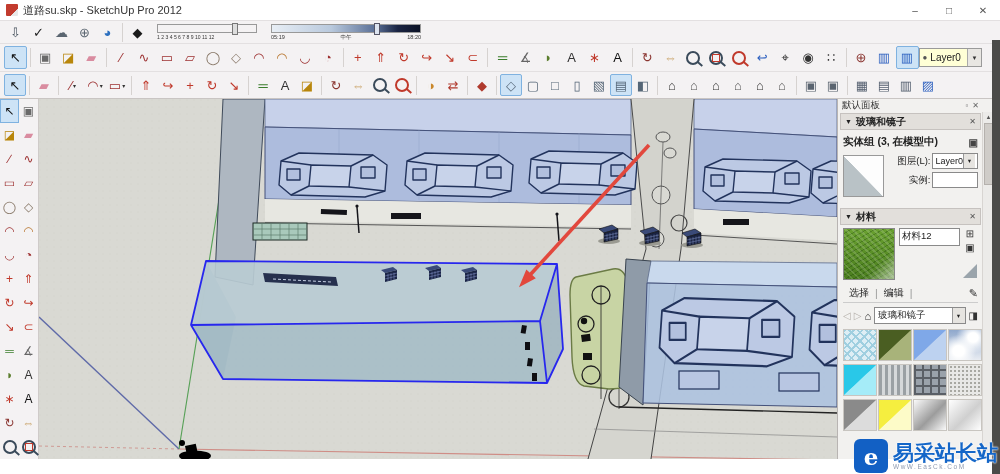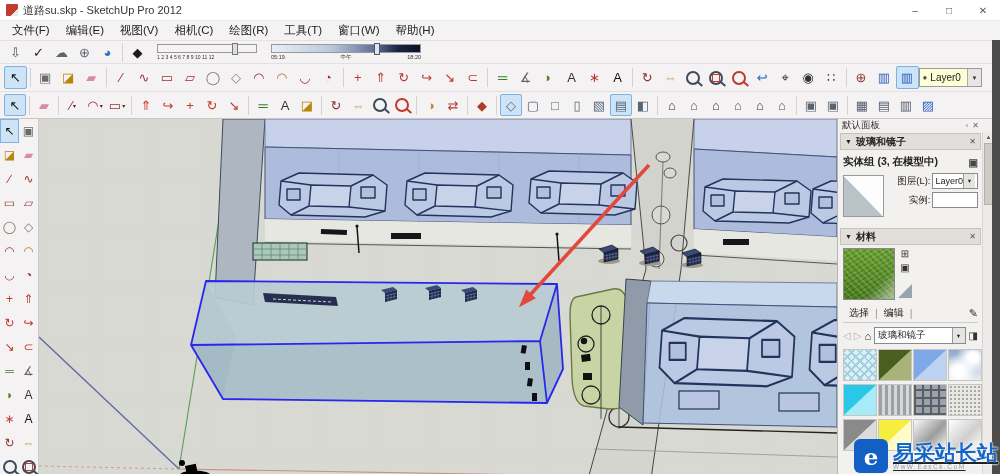--- a/index.html
+++ b/index.html
@@ -101,49 +101,39 @@
   .coll-select .fcaret{margin-left:auto;width:12px;height:100%;background:#e6e4e0;border-left:1px solid #999;
     display:flex;align-items:center;justify-content:center;font-size:5.5px;}
   .detail-ico{font-size:10px;color:#333;}
   .swatches{display:grid;grid-template-columns:repeat(4,32px);gap:3px;margin-top:5px;}
   .swatch{width:32px;height:30px;border:1px solid #c8c5c0;}
   
   .dark-strip{position:absolute;right:0;top:40px;width:8px;height:434px;background:#4b4b49;z-index:6;}
   .watermark{position:absolute;right:2px;bottom:1px;display:flex;align-items:center;gap:5px;z-index:10;}
   .wm-logo{width:34px;height:34px;background:#1260c4;border-radius:6px;display:flex;align-items:center;justify-content:center;
     color:#fff;font-size:23px;font-weight:bold;font-family:"DejaVu Serif",serif;}
-  .wm-col{display:flex;flex-direction:column;line-height:1;text-decoration:underline;}
+  .wm-col{display:flex;flex-direction:column;line-height:1;}
   .wm-text{color:#1466c8;font-size:21px;font-weight:bold;text-shadow:0 0 2px #fff,0 0 2px #fff;}
   .wm-sub{font-size:6.5px;color:#8f9bb0;letter-spacing:1.5px;margin-top:1px;}
 </style>
 </head>
 <body>
 
 <div class="window">
 
   <div class="titlebar">
     <div class="logo"></div>
     <span class="title-text">道路su.skp - SketchUp Pro 2012</span>
     <div class="win-controls" id="win-controls">
         <span class="win-btn">–</span>
         <span class="win-btn">□</span>
         <span class="win-btn">✕</span>
       </div>
   </div>
 
-  <div class="menubar" id="menubar">
-      <span class="menu-item">文件(F)</span>
-      <span class="menu-item">编辑(E)</span>
-      <span class="menu-item">视图(V)</span>
-      <span class="menu-item">相机(C)</span>
-      <span class="menu-item">绘图(R)</span>
-      <span class="menu-item">工具(T)</span>
-      <span class="menu-item">窗口(W)</span>
-      <span class="menu-item">帮助(H)</span>
-    </div>
 
   <div class="tb tb1">
     <span id="tb1-icons" style="display:flex;align-items:center;">
         <span class="tbtn">
           <span class="glyph" style="color: rgb(74, 85, 96);">⇩</span>
         </span>
         <span class="tbtn">
           <span class="glyph" style="color: rgb(34, 34, 34);">✓</span>
         </span>
         <span class="tbtn">
@@ -735,20 +725,23 @@
         </div>
 
         <div class="sec-head" style="margin-top:6px;text-align:center;">
           <span class="tri">▼</span>
           <span>材料</span>
           <span class="x">✕</span>
         </div>
         <div class="mat-body">
           <div class="mat-top">
             <div class="mat-preview" id="mat-preview" style="background: linear-gradient(to left top, rgba(255, 255, 255, 0.45) 6%, transparent 30%), repeating-linear-gradient(45deg, rgba(255, 255, 255, 0.14) 0px, rgba(255, 255, 255, 0.14) 2px, transparent 2px, transparent 5px), repeating-linear-gradient(-30deg, rgba(15, 50, 5, 0.28) 0px, rgba(15, 50, 5, 0.28) 1px, transparent 1px, transparent 4px), linear-gradient(rgb(105, 160, 48), rgb(74, 125, 30));"></div>
+            <div class="mat-mid">
+              <div class="mat-name">材料12</div>
+            </div>
             <div class="mat-icons">
               <span>⊞</span>
               <span>▣</span>
               <span class="mat-tri"></span>
             </div>
           </div>
           <div class="mat-tabs">
             <span class="mat-tab">选择</span>
             <span class="tab-sep">|</span>
             <span class="mat-tab">编辑</span>

